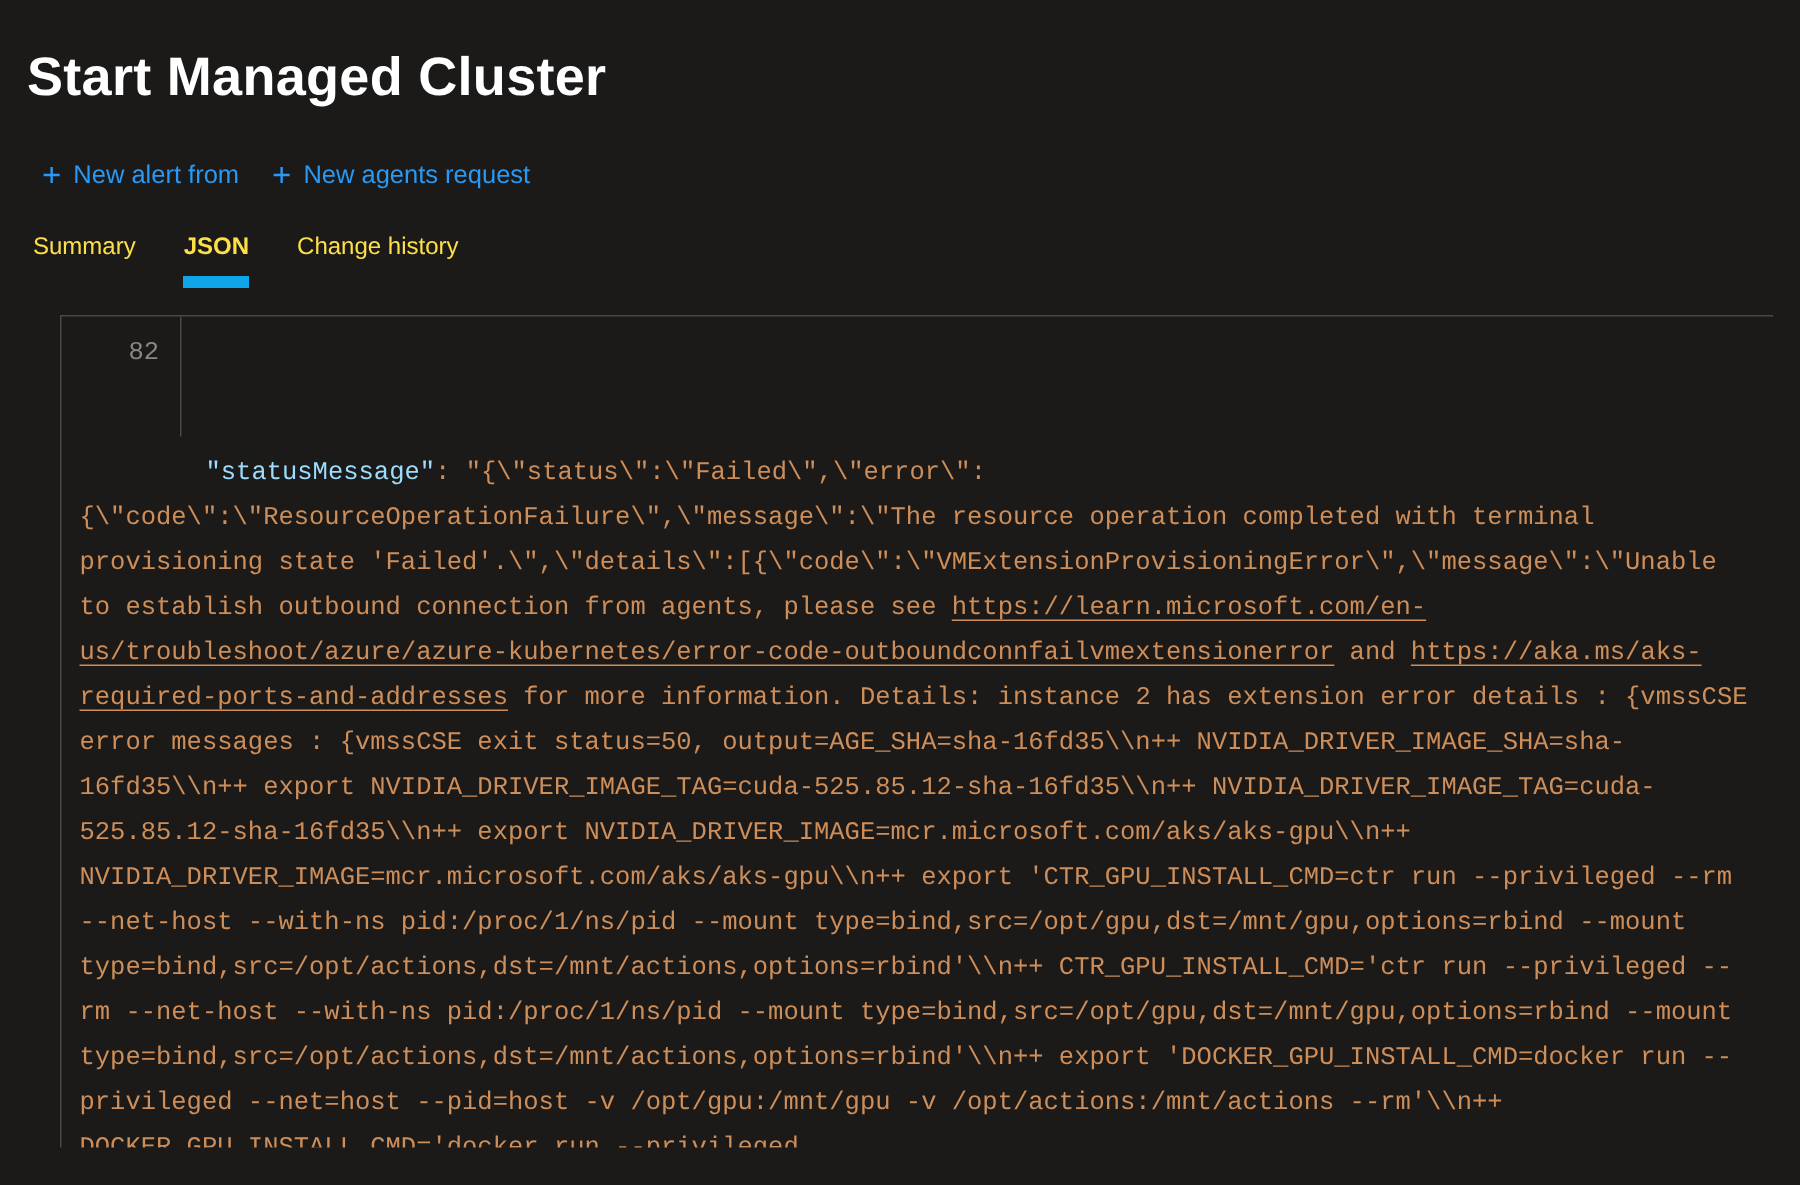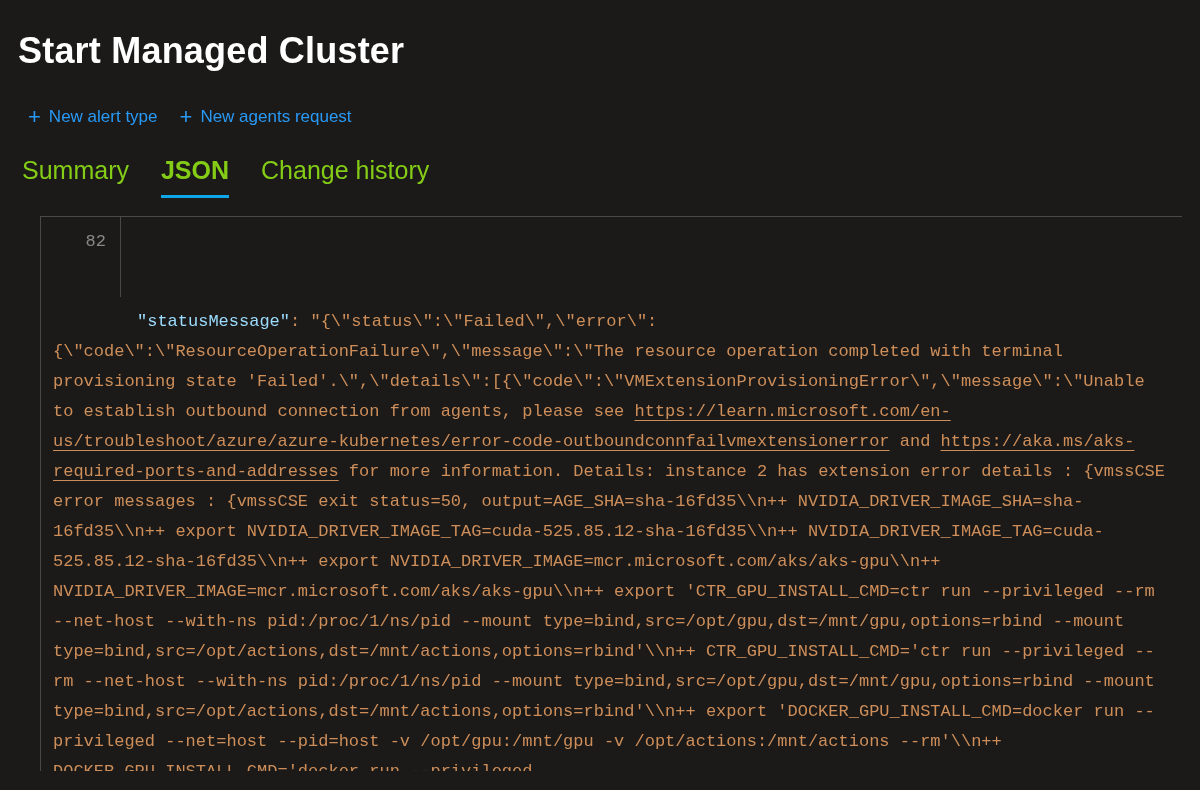--- a/index.html
+++ b/index.html
@@ -49,29 +49,29 @@
     color: #2899f5;
   }
   .tabs {
     display: flex;
     gap: 32px;
     margin-top: 28px;
     border-bottom: none;
     padding-left: 4px;
   }
   .tab {
-    font-size: 25px;
-    color: #84cc16;
+    font-size: 16px;
+    color: #fde047;
     padding-bottom: 10px;
     cursor: pointer;
     font-weight: 400;
   }
   .tab.active {
     font-weight: 600;
-    border-bottom: 3px solid #0ea5e9;
+    border-bottom: 8px solid #0ea5e9;
   }
   .code-panel {
     margin-top: 18px;
     margin-left: 22px;
     border: 1px solid #4a4947;
     border-bottom: none;
     border-right: none;
     height: 555px;
     display: flex;
     overflow: hidden;
@@ -117,21 +117,21 @@
 </head>
 <body>
 
 <div class="page">
 
   <h1 class="page-title">Start Managed Cluster</h1>
 
   <div class="action-bar">
     <div class="action-link">
       <span class="plus-icon">+</span>
-      <span>New alert type</span>
+      <span>New alert from</span>
     </div>
     <div class="action-link">
       <span class="plus-icon">+</span>
       <span>New agents request</span>
     </div>
   </div>
 
   <div class="tabs">
     <div class="tab">Summary</div>
     <div class="tab active">JSON</div>

